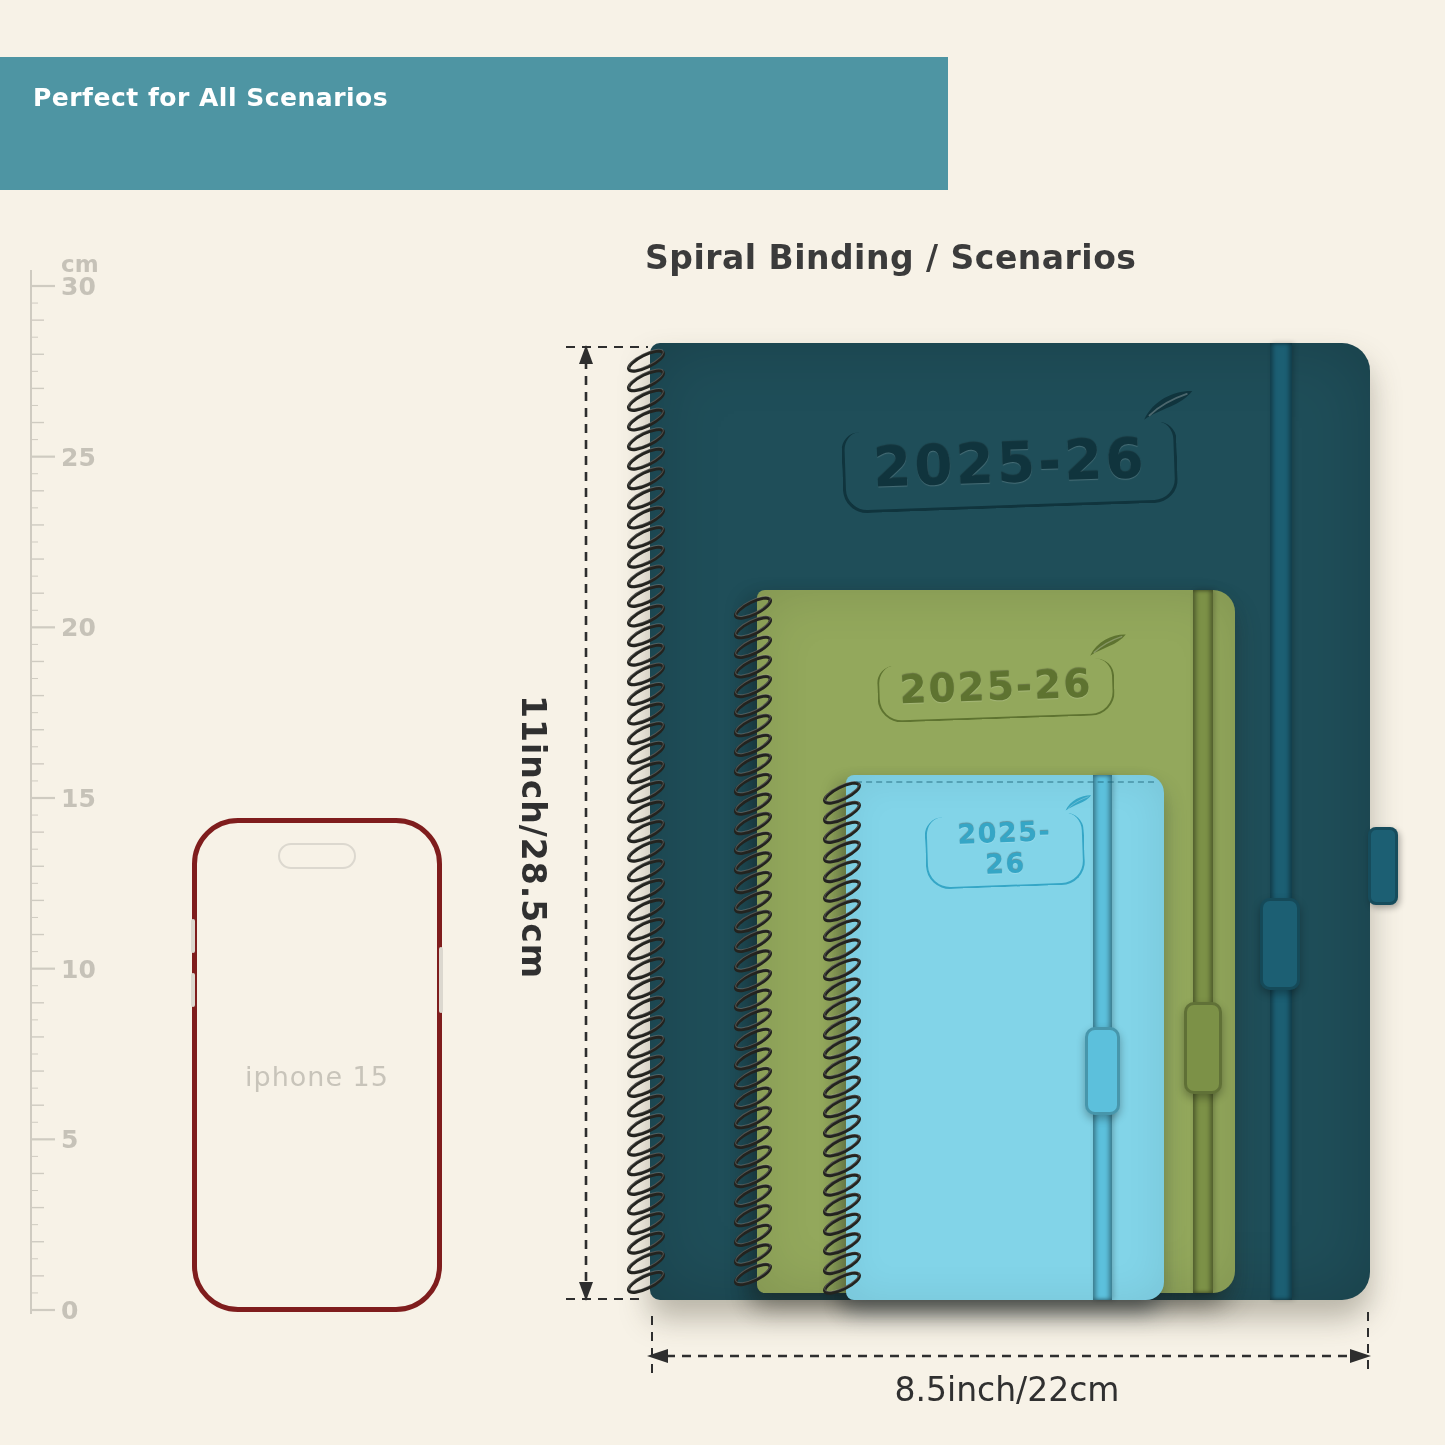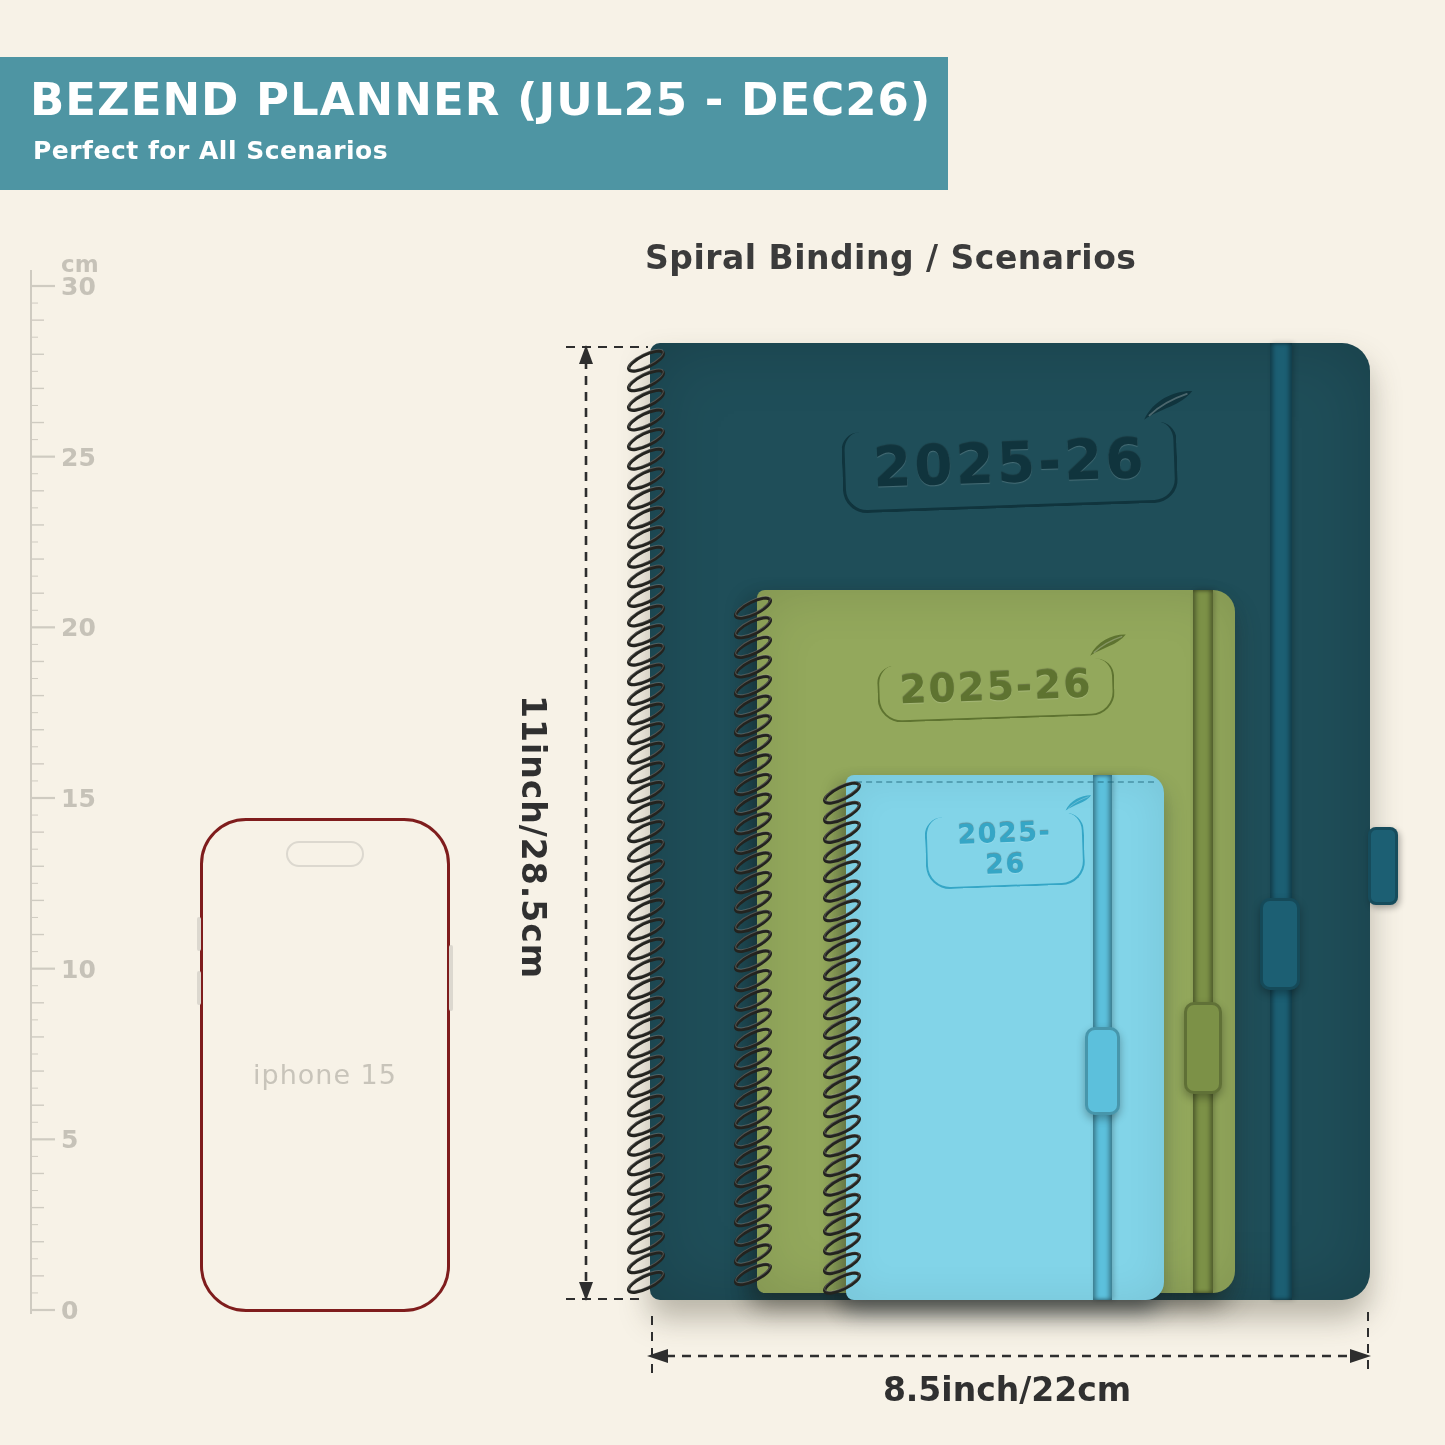--- a/index.html
+++ b/index.html
@@ -13,22 +13,22 @@
   .banner p{margin:10px 0 0 3px;font-size:25px;font-weight:600;letter-spacing:.5px;}
 
   
   .features{position:absolute;left:645px;top:228px;font-size:33px;font-weight:600;
             color:#3B3B3B;line-height:1.8;letter-spacing:.5px;}
 
   
   .ruler{position:absolute;left:28px;top:250px;width:130px;height:1090px;font-weight:bold;}
 
   
-  .phone{position:absolute;left:200px;top:818px;width:250px;height:494px;
-         border:3px solid #7f1d1d;border-radius:46px;box-sizing:border-box;}
+  .phone{position:absolute;left:192px;top:818px;width:250px;height:494px;
+         border:5px solid #7f1d1d;border-radius:46px;box-sizing:border-box;}
   .island{position:absolute;top:20px;left:50%;transform:translateX(-50%);
           width:74px;height:22px;border:2.5px solid #DCD8CF;border-radius:13px;}
   .phone-label{position:absolute;top:238px;width:100%;text-align:center;
                color:#C8C4BA;font-size:27px;letter-spacing:1px;}
   .side-btn{position:absolute;background:#DCD8CF;border-radius:2px;}
   .sb-l1{left:-6px;top:96px;width:4px;height:34px;}
   .sb-l2{left:-6px;top:150px;width:4px;height:34px;}
   .sb-r1{right:-6px;top:124px;width:4px;height:66px;}
 
   
@@ -83,29 +83,28 @@
   .planner.small  .feather{width:29px;height:17px;right:-10px;top:-18px;}
 
   
   .dims-svg{position:absolute;left:0;top:0;width:1445px;height:1445px;z-index:7;pointer-events:none;}
   .dimline{stroke:#2E2E2E;stroke-width:2.6;stroke-dasharray:9 7;fill:none;}
   .dimline.thin{stroke-width:2;}
   .dim-arrow{fill:#2E2E2E;}
   .dim-height{position:absolute;left:514px;top:695px;writing-mode:vertical-rl;
               font-size:33px;font-weight:bold;color:#303030;z-index:8;letter-spacing:1px;}
   .dim-width{position:absolute;left:857px;top:1370px;width:300px;text-align:center;
-             font-size:33px;font-weight:bold;color:#303030;z-index:8;}
+             font-size:33px;font-weight:normal;color:#303030;z-index:8;}
 </style>
 </head>
 <body>
 
 <div class="canvas">
 
   <header class="banner">
-    <h1>BEZEND PLANNER (JUL25 - DEC26)</h1>
     <p>Perfect for All Scenarios</p>
   </header>
 
   <div class="features">
     <div>Spiral Binding / Scenarios</div>
   </div>
 
   <div class="ruler">
     <svg id="ruler-svg" width="130" height="1090">
         <line x1="3" y1="20" x2="3" y2="1064" stroke="var(--ruler)" stroke-width="2"></line>

